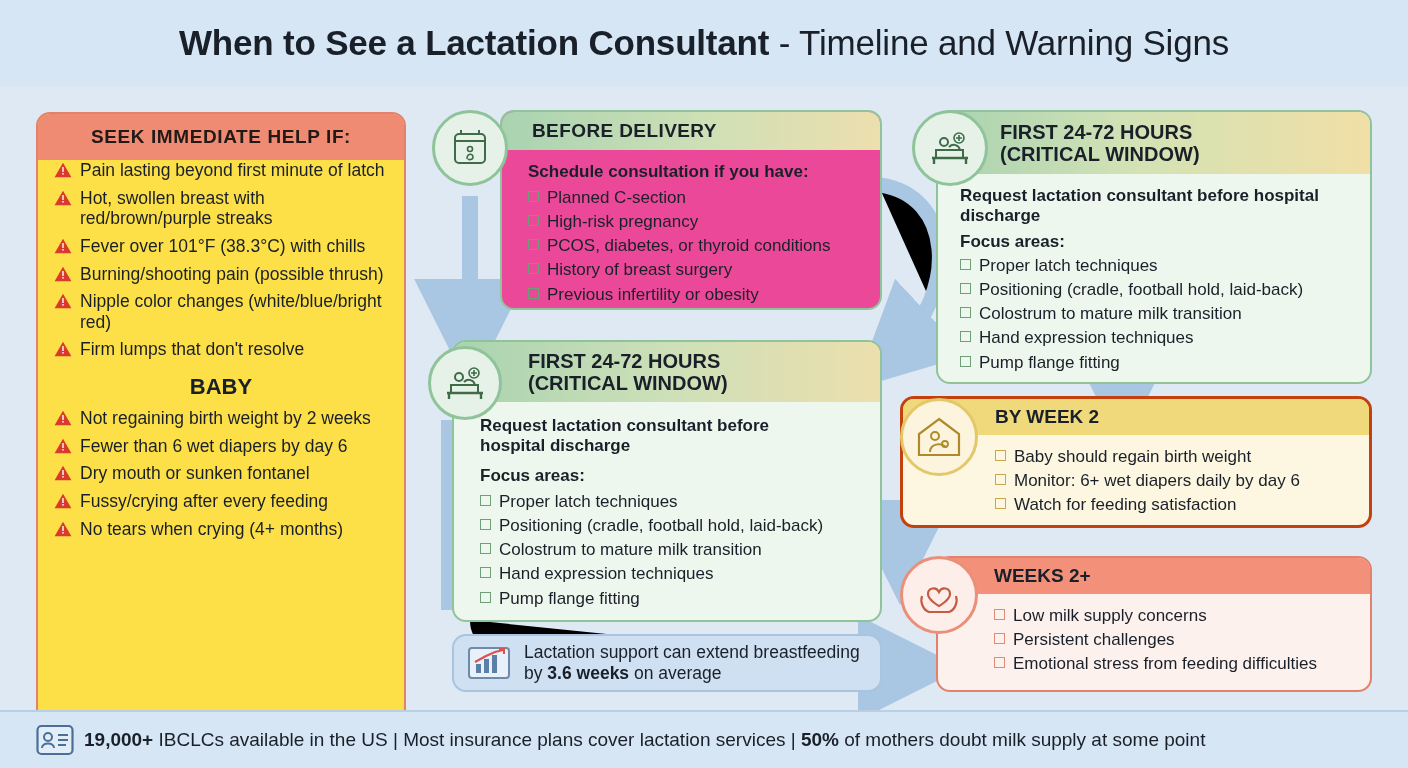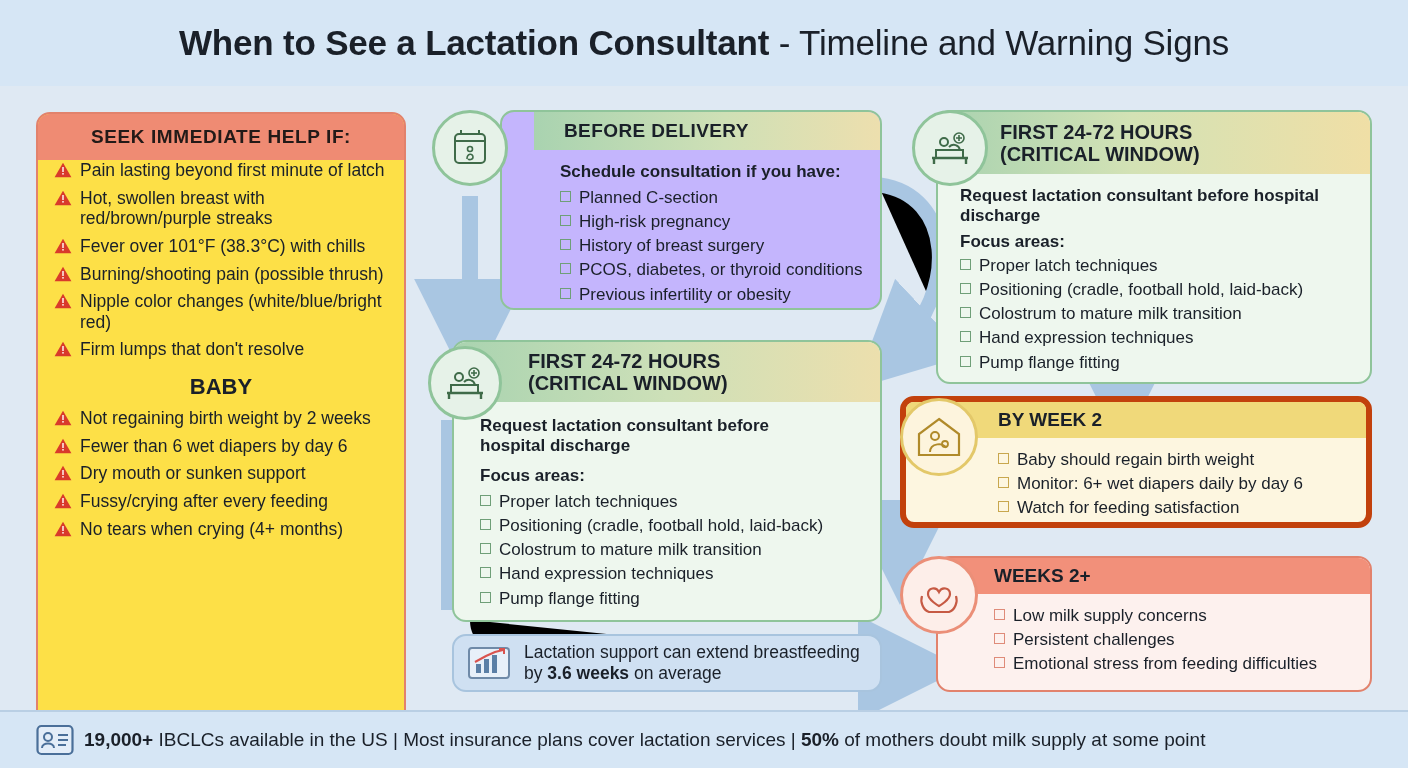--- a/index.html
+++ b/index.html
@@ -60,21 +60,21 @@
     margin:14px 0 8px 0;
   }
   .warn-list { padding:0 14px 0 16px; }
   .warn-item { display:flex; align-items:flex-start; gap:8px; margin-bottom:7px; }
   .warn-item .txt { font-size:17.5px; line-height:1.18; color:#1a2029; }
   .tri { flex:0 0 auto; margin-top:2px; }
 
   
   #before-card {
     left:500px; top:110px; width:382px; height:200px;
-    background:#c4b5fd; border:2px solid #8fc49a; overflow:hidden;padding-left:32px;
+    background:#ec4899; border:2px solid #8fc49a; overflow:hidden;
   }
   #before-card .hdr {
     height:38px; background:linear-gradient(90deg,#a9d3b0 0%,#cfe0b6 55%,#eddfae 100%);
     display:flex; align-items:center; padding-left:30px;
     font-weight:bold; font-size:19px; letter-spacing:0.4px; color:#1a2029;
   }
   .lead { font-weight:bold; font-size:17px; margin:12px 0 4px 26px; color:#1a2029; }
   .chk-list { margin:0; padding:0 10px 0 26px; list-style:none; }
   .chk-list li { display:flex; align-items:flex-start; gap:8px; font-size:17px; line-height:1.42; color:#1a2029; }
   .box { display:inline-block; width:11px; height:11px; border:1.6px solid #6f9f78; margin-top:5px; flex:0 0 auto; }
@@ -105,21 +105,21 @@
     background:#eef7ee; border:2px solid #8fc49a; overflow:hidden;
   }
   #critical-right .hdr {
     height:62px; background:linear-gradient(90deg,#a8d2b0 0%,#d3e2b5 45%,#f0dfa6 100%);
     display:flex; flex-direction:column; justify-content:center; padding-left:62px;
     font-weight:bold; font-size:20px; line-height:1.12; color:#1a2029;
   }
 
   #week2-card {
     left:900px; top:396px; width:472px; height:132px;
-    background:#fdf6e0; border:6px solid #c2410c; overflow:hidden;text-align:center;
+    background:#fdf6e0; border:3px solid #c2410c; overflow:hidden;text-align:center;
   }
   #week2-card .hdr {
     height:36px; background:#f0d97a;
     display:flex; align-items:center; padding-left:92px;
     font-weight:bold; font-size:19px; color:#1a2029;
   }
 
   #weeks2plus-card {
     left:936px; top:556px; width:436px; height:136px;
     background:#fdf1ee; border:2px solid #e2826c; overflow:hidden;
@@ -262,21 +262,21 @@
             <rect x="8.3" y="11" width="1.4" height="1.6" fill="#fff"></rect>
           </svg>
         <span class="txt">Fewer than 6 wet diapers by day 6</span>
       </div>
       <div class="warn-item">
         <svg class="tri" width="18" height="16" viewBox="0 0 18 16">
             <path d="M9 0.8 L17.4 15.2 H0.6 Z" fill="#d93a2b"></path>
             <rect x="8.3" y="5" width="1.4" height="5" fill="#fff"></rect>
             <rect x="8.3" y="11" width="1.4" height="1.6" fill="#fff"></rect>
           </svg>
-        <span class="txt">Dry mouth or sunken support</span>
+        <span class="txt">Dry mouth or sunken fontanel</span>
       </div>
       <div class="warn-item">
         <svg class="tri" width="18" height="16" viewBox="0 0 18 16">
             <path d="M9 0.8 L17.4 15.2 H0.6 Z" fill="#d93a2b"></path>
             <rect x="8.3" y="5" width="1.4" height="5" fill="#fff"></rect>
             <rect x="8.3" y="11" width="1.4" height="1.6" fill="#fff"></rect>
           </svg>
         <span class="txt">Fussy/crying after every feeding</span>
       </div>
       <div class="warn-item">
@@ -297,25 +297,25 @@
       <li>
           <span class="box"></span>
           <span>Planned C-section</span>
         </li>
       <li>
           <span class="box"></span>
           <span>High-risk pregnancy</span>
         </li>
       <li>
           <span class="box"></span>
+          <span>PCOS, diabetes, or thyroid conditions</span>
+        </li>
+      <li>
+          <span class="box"></span>
           <span>History of breast surgery</span>
-        </li>
-      <li>
-          <span class="box"></span>
-          <span>PCOS, diabetes, or thyroid conditions</span>
         </li>
       <li>
           <span class="box"></span>
           <span>Previous infertility or obesity</span>
         </li>
     </ul>
   </div>
 
   <div class="card" id="critical-mid">
     <div class="hdr">

